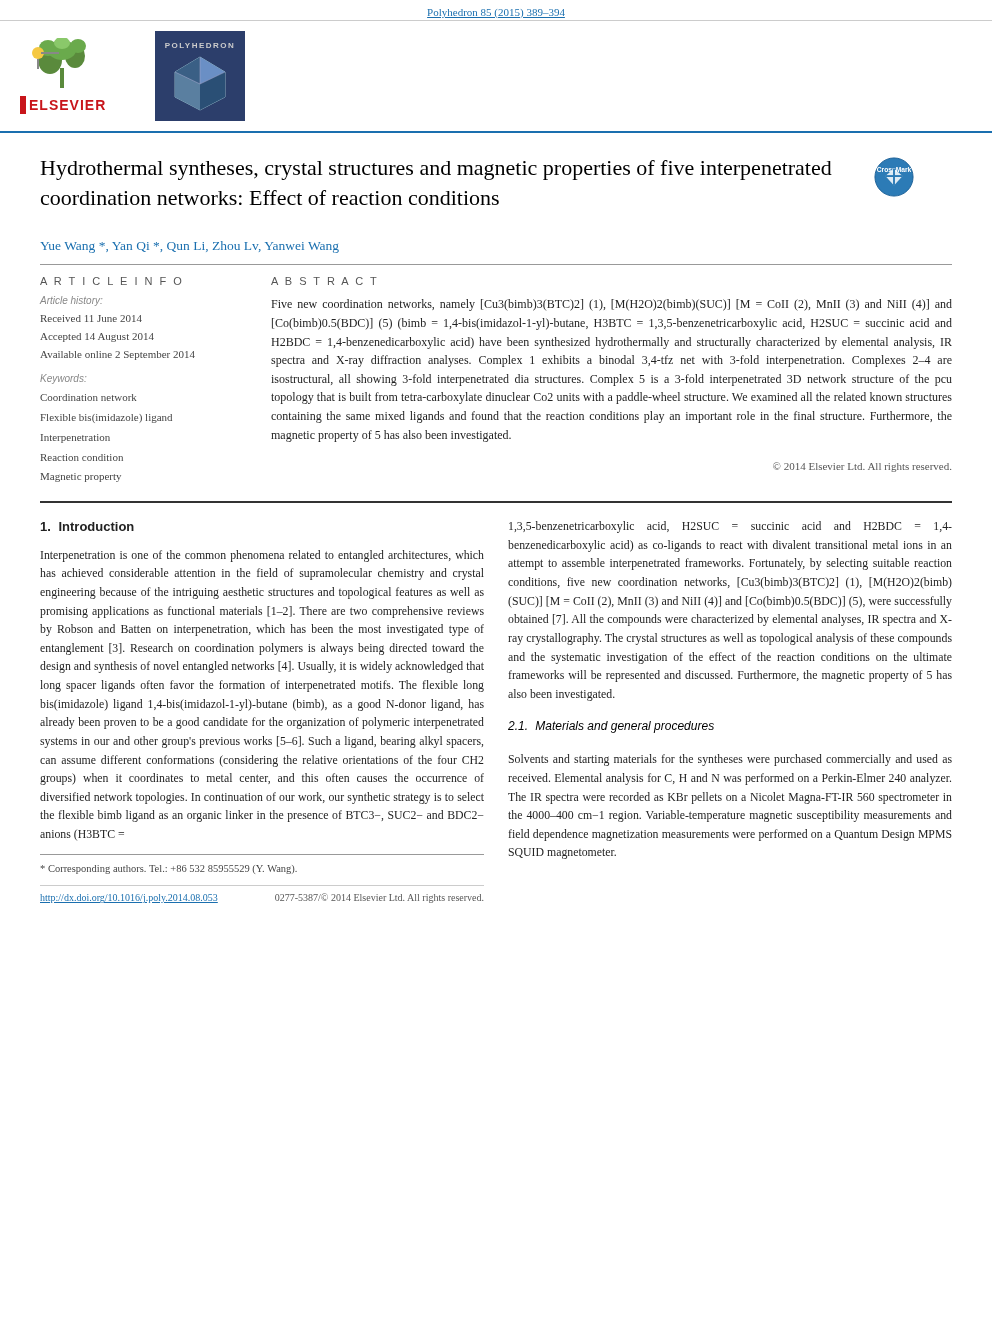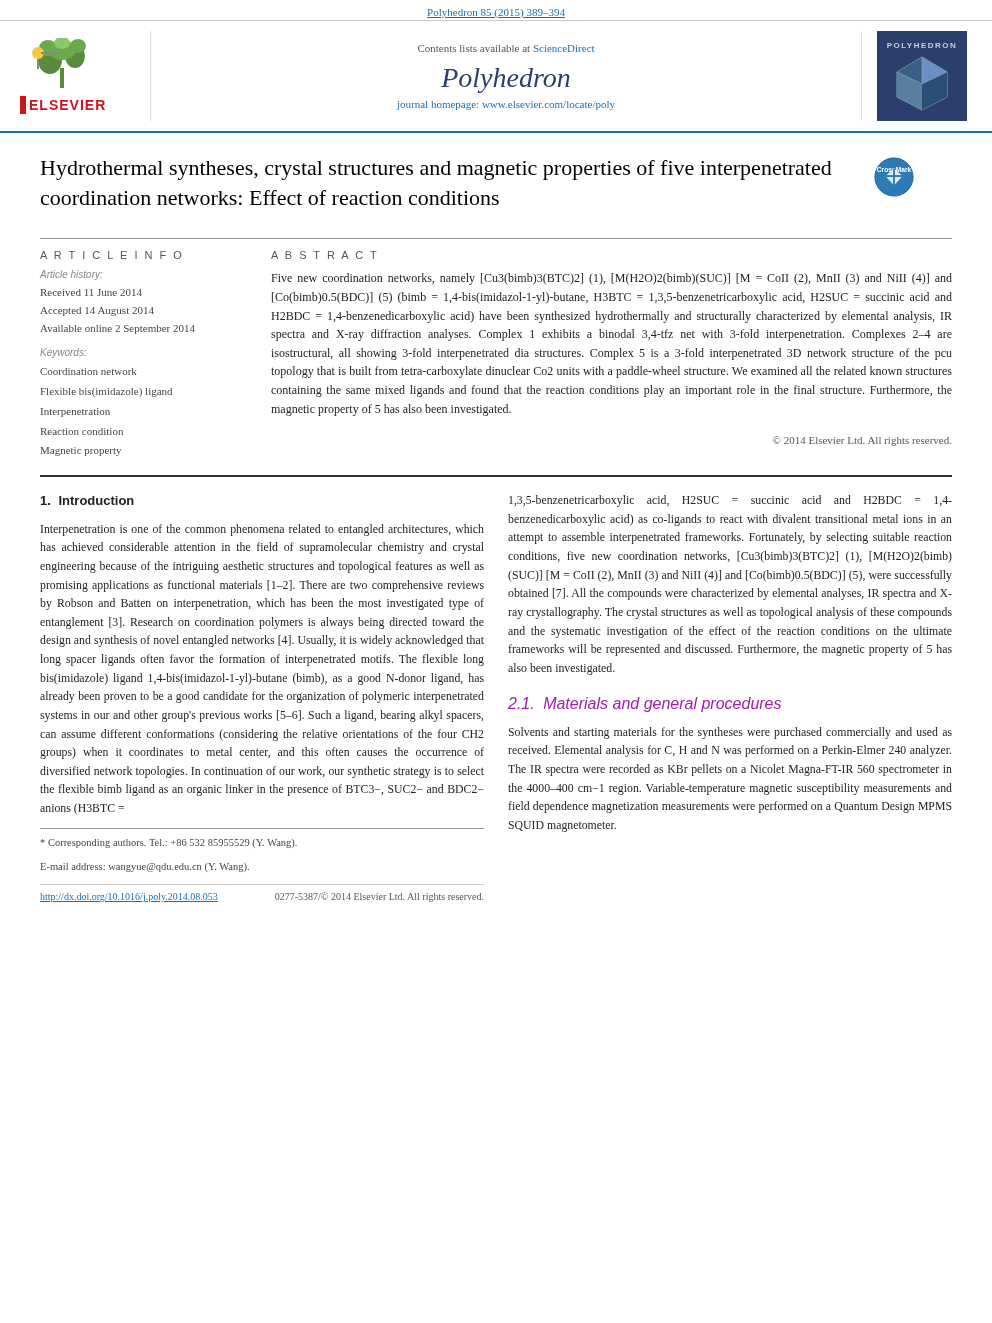--- a/index.html
+++ b/index.html
@@ -306,26 +306,26 @@
 
     .exp-section h2 {
       font-size: 13px;
       font-weight: bold;
       font-family: Arial, sans-serif;
       margin-bottom: 6px;
       color: #1a6faf;
     }
 
     .exp-section h3 {
-      font-size: 16px;
+      font-size: 12px;
       font-style: italic;
       font-weight: normal;
       font-family: Arial, sans-serif;
-      margin-bottom: 6px;
-      color: #a21caf;
+      margin-bottom: 14px;
+      color: #000000;
     }
 
     .footnote-area {
       border-top: 1px solid #999;
       padding-top: 6px;
       margin-top: 10px;
       font-size: 10.5px;
       color: #444;
       line-height: 1.6;
     }
@@ -370,32 +370,20 @@
         <rect x="21" y="14" width="18" height="2" fill="#888"></rect>
         <rect x="17" y="21" width="2" height="10" fill="#888"></rect>
       </svg>
       <div class="elsevier-label">
         <div class="elsevier-bar"></div>
         <span class="elsevier-text">ELSEVIER</span>
       </div>
     </div>
   </div>
 
-  <div class="journal-header-center">
-    <p class="contents-line">
-      <span>Contents lists available at</span>
-      <a class="sciencedirect-link" href="#">
-        <span>ScienceDirect</span>
-      </a>
-    </p>
-    <div class="journal-name-big">Polyhedron</div>
-    <p class="journal-homepage">
-      <span>journal homepage: www.elsevier.com/locate/poly</span>
-    </p>
-  </div>
 
   <div class="journal-header-right">
     <div class="polyhedron-badge">
       <div class="polyhedron-badge-title">POLYHEDRON</div>
 
       <svg class="polyhedron-badge-img" viewBox="0 0 60 60" xmlns="http://www.w3.org/2000/svg">
         <polygon points="30,5 55,20 55,45 30,58 5,45 5,20" fill="#4a6fa5" stroke="#8ab" stroke-width="1"></polygon>
         <polygon points="30,5 55,20 30,32" fill="#6a8fc5"></polygon>
         <polygon points="5,20 30,32 30,5" fill="#3a5f85"></polygon>
         <polygon points="30,32 55,20 55,45 30,58" fill="#2a4f75"></polygon>
@@ -416,20 +404,23 @@
       <svg class="crossmark-icon" viewBox="0 0 42 42" xmlns="http://www.w3.org/2000/svg">
         <circle cx="21" cy="21" r="20" fill="#2c7bb6" stroke="#1a5f96" stroke-width="1"></circle>
         <text x="21" y="16" text-anchor="middle" fill="white" font-size="7" font-family="Arial" font-weight="bold">CrossMark</text>
         <path d="M12,20 L21,30 L30,20 L21,12 Z" fill="white" opacity="0.85"></path>
         <path d="M21,12 L21,30" stroke="#2c7bb6" stroke-width="2"></path>
         <path d="M12,20 L30,20" stroke="#2c7bb6" stroke-width="2"></path>
       </svg>
     </div>
   </div>
 
+  <div class="authors">
+    <span>Yue Wang *, Yan Qi *, Qun Li, Zhou Lv, Yanwei Wang</span>
+  </div>
 
 
   <hr class="divider-line">
 
   <div class="two-col">
     <div class="col-left">
       <div class="section-label">A R T I C L E   I N F O</div>
 
       <div class="article-info-section">
         <h4>Article history:</h4>
@@ -463,23 +454,20 @@
       <div class="intro-section">
         <h2>
           <span>1.</span>
           <span style="padding-left:4px;">Introduction</span>
         </h2>
         <p>Interpenetration is one of the common phenomena related to entangled architectures, which has achieved considerable attention in the field of supramolecular chemistry and crystal engineering because of the intriguing aesthetic structures and topological features as well as promising applications as functional materials [1–2]. There are two comprehensive reviews by Robson and Batten on interpenetration, which has been the most investigated type of entanglement [3]. Research on coordination polymers is always being directed toward the design and synthesis of novel entangled networks [4]. Usually, it is widely acknowledged that long spacer ligands often favor the formation of interpenetrated motifs. The flexible long bis(imidazole) ligand 1,4-bis(imidazol-1-yl)-butane (bimb), as a good N-donor ligand, has already been proven to be a good candidate for the organization of polymeric interpenetrated systems in our and other group's previous works [5–6]. Such a ligand, bearing alkyl spacers, can assume different conformations (considering the relative orientations of the four CH2 groups) when it coordinates to metal center, and this often causes the occurrence of diversified network topologies. In continuation of our work, our synthetic strategy is to select the flexible bimb ligand as an organic linker in the presence of BTC3−, SUC2− and BDC2− anions (H3BTC =</p>
       </div>
 
       <div class="footnote-area">
         <p>* Corresponding authors. Tel.: +86 532 85955529 (Y. Wang).</p>
-        <p>
-          <span>E-mail address: wangyue@qdu.edu.cn (Y. Wang).</span>
-        </p>
       </div>
 
       <div class="doi-area">
         <a class="doi-link" href="#">http://dx.doi.org/10.1016/j.poly.2014.08.053</a>
         <span>0277-5387/© 2014 Elsevier Ltd. All rights reserved.</span>
       </div>
     </div>
 
     <div class="body-col">
       <p>1,3,5-benzenetricarboxylic acid, H2SUC = succinic acid and H2BDC = 1,4-benzenedicarboxylic acid) as co-ligands to react with divalent transitional metal ions in an attempt to assemble interpenetrated frameworks. Fortunately, by selecting suitable reaction conditions, five new coordination networks, [Cu3(bimb)3(BTC)2] (1), [M(H2O)2(bimb)(SUC)] [M = CoII (2), MnII (3) and NiII (4)] and [Co(bimb)0.5(BDC)] (5), were successfully obtained [7]. All the compounds were characterized by elemental analyses, IR spectra and X-ray crystallography. The crystal structures as well as topological analysis of these compounds and the systematic investigation of the effect of the reaction conditions on the ultimate frameworks will be represented and discussed. Furthermore, the magnetic property of 5 has also been investigated.</p>

